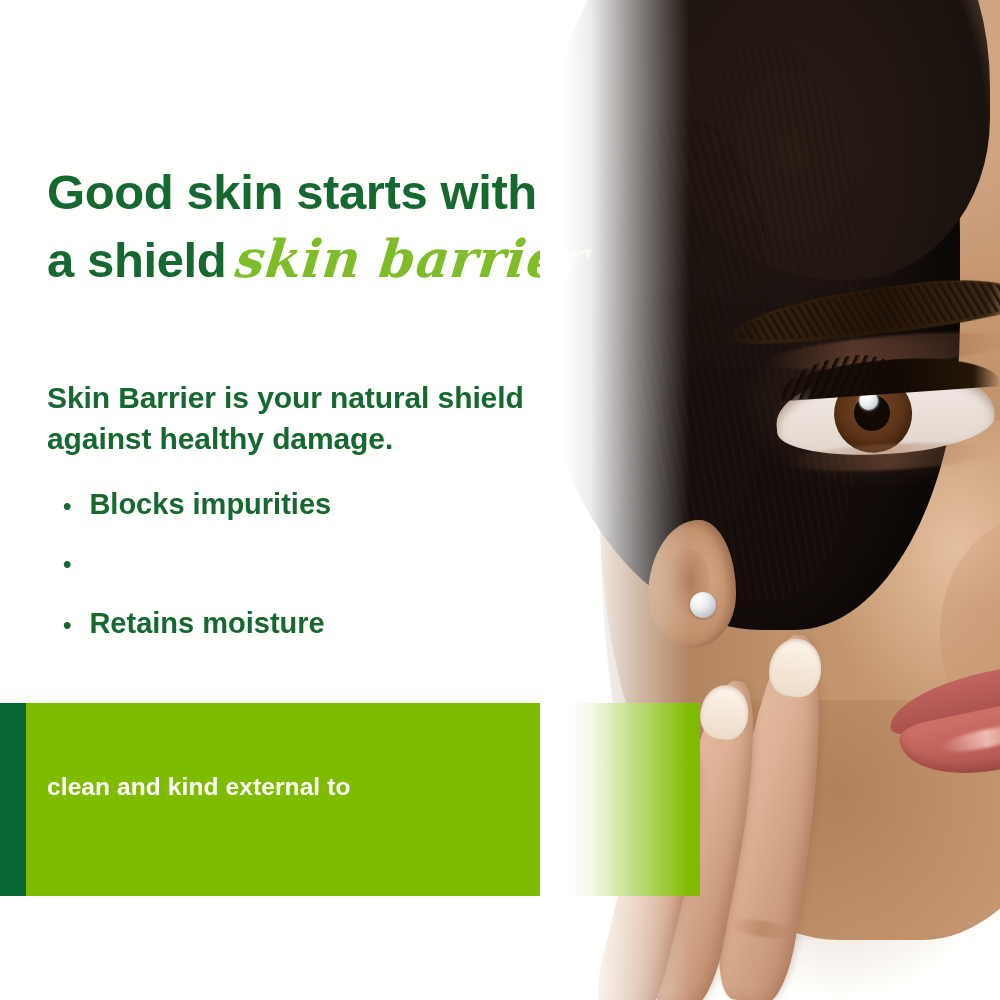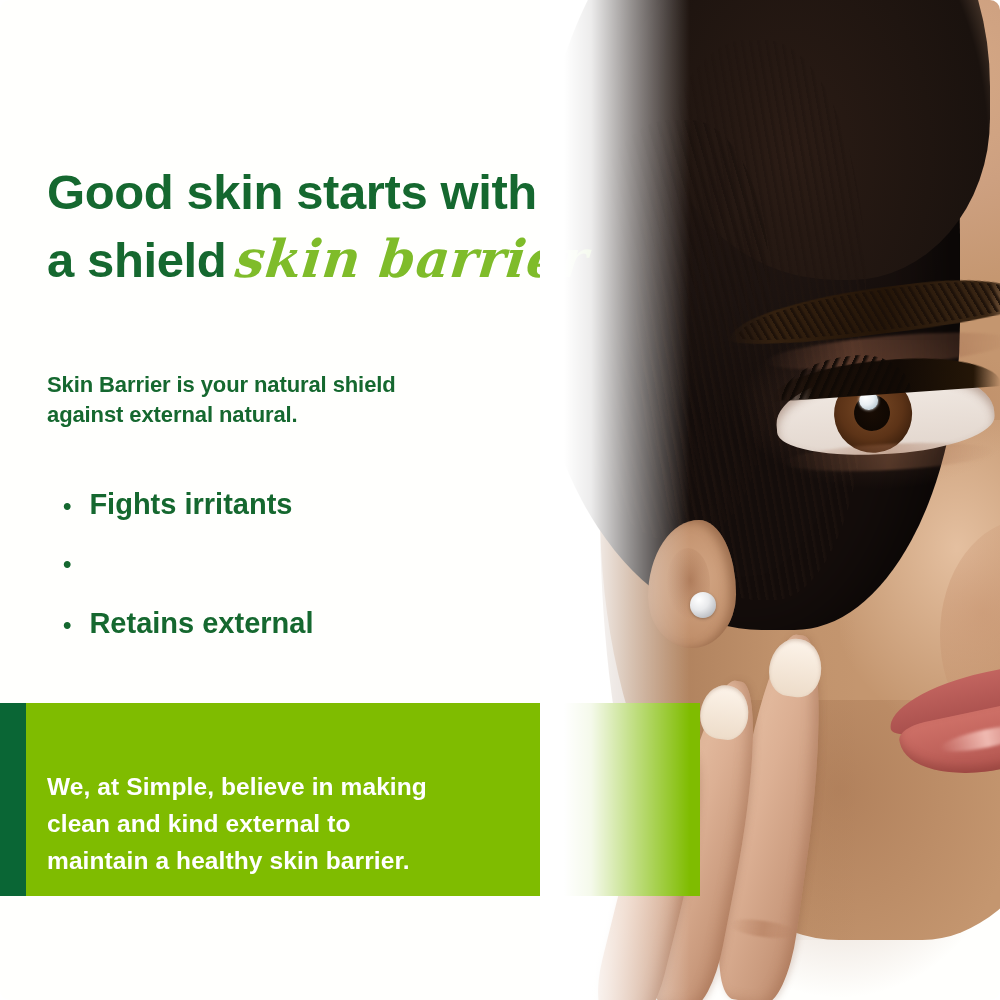--- a/index.html
+++ b/index.html
@@ -2,21 +2,21 @@
 <html><head>
 <meta charset="utf-8">
 <style>
   html,body{margin:0;padding:0;}
   body{
     width:1000px;height:1000px;overflow:hidden;
     background:#ffffff;
     font-family:"Liberation Sans", sans-serif;
     -webkit-font-smoothing:antialiased;
   }
-  #stage{position:relative;width:1000px;height:1000px;background:#fffffd;overflow:hidden;border-radius:10px;}
+  #stage{position:relative;width:1000px;height:1000px;background:#fffffd;overflow:hidden;}
 
   
   .photo{position:absolute;left:540px;top:0;width:460px;height:1000px;overflow:hidden;}
   .photo-inner{position:absolute;inset:0;}
 
   
   .photo-fade{
     position:absolute;left:0;top:0;width:150px;height:1000px;z-index:40;
     background:linear-gradient(to right,#ffffff 0%,#ffffff 16%,rgba(255,255,255,.92) 34%,rgba(255,255,255,.55) 60%,rgba(255,255,255,0) 100%);
     pointer-events:none;
@@ -241,21 +241,21 @@
   .headline .ln{display:block;white-space:nowrap;}
   .script{
     font-family:"DejaVu Serif", serif;
     font-style:italic;font-weight:700;
     font-size:52px;letter-spacing:.5px;
     transform:skewX(-6deg);display:inline-block;
     padding-left:10px;
   }
   .subhead{
     position:absolute;left:47px;top:348px;width:540px;
-    font-size:22px;line-height:1.36;font-weight:600;letter-spacing:-.1px;
+    font-size:30px;line-height:1.36;font-weight:600;letter-spacing:-.1px;
   }
   .subhead .ln{display:block;}
   .bullets{
     position:absolute;left:63px;top:490px;width:500px;
     list-style:none;margin:0;padding:0;
   }
   .bullets li{
     font-size:29px;font-weight:600;line-height:1;
     margin-bottom:33px;display:flex;align-items:baseline;gap:18px;
   }
@@ -333,40 +333,38 @@
     <div class="photo-fade"></div>
   </div>
 
   <h1 class="headline" style="color: rgb(21, 104, 47);">
     <span class="ln">Good skin starts with</span>
     <span class="ln"><span>a shield</span><span class="script" style="color: rgb(127, 188, 42);">skin barrier</span></span>
   </h1>
 
   <p class="subhead" style="color: rgb(21, 104, 47);">
     <span class="ln">Skin Barrier is your natural shield</span>
-    <span class="ln">against external natural.</span>
+    <span class="ln">against healthy damage.</span>
   </p>
 
   <ul class="bullets" style="color: rgb(21, 104, 47);">
     <li>
       <span class="dot">•</span>
-      <span>Fights irritants</span>
+      <span>Blocks impurities</span>
     </li>
     <li>
       <span class="dot">•</span>
     </li>
     <li>
       <span class="dot">•</span>
-      <span>Retains external</span>
+      <span>Retains moisture</span>
     </li>
   </ul>
 
   <div class="banner">
     <div class="banner-strip" style="background: rgb(10, 102, 53);"></div>
     <div class="banner-body" style="background: rgb(127, 188, 0);"></div>
     <p class="banner-text" style="color: rgb(255, 255, 255);">
-      <span class="ln">We, at Simple, believe in making</span>
       <span class="ln">clean and kind external to</span>
-      <span class="ln">maintain a healthy skin barrier.</span>
     </p>
   </div>
 
 </div>
 
 </body></html>

